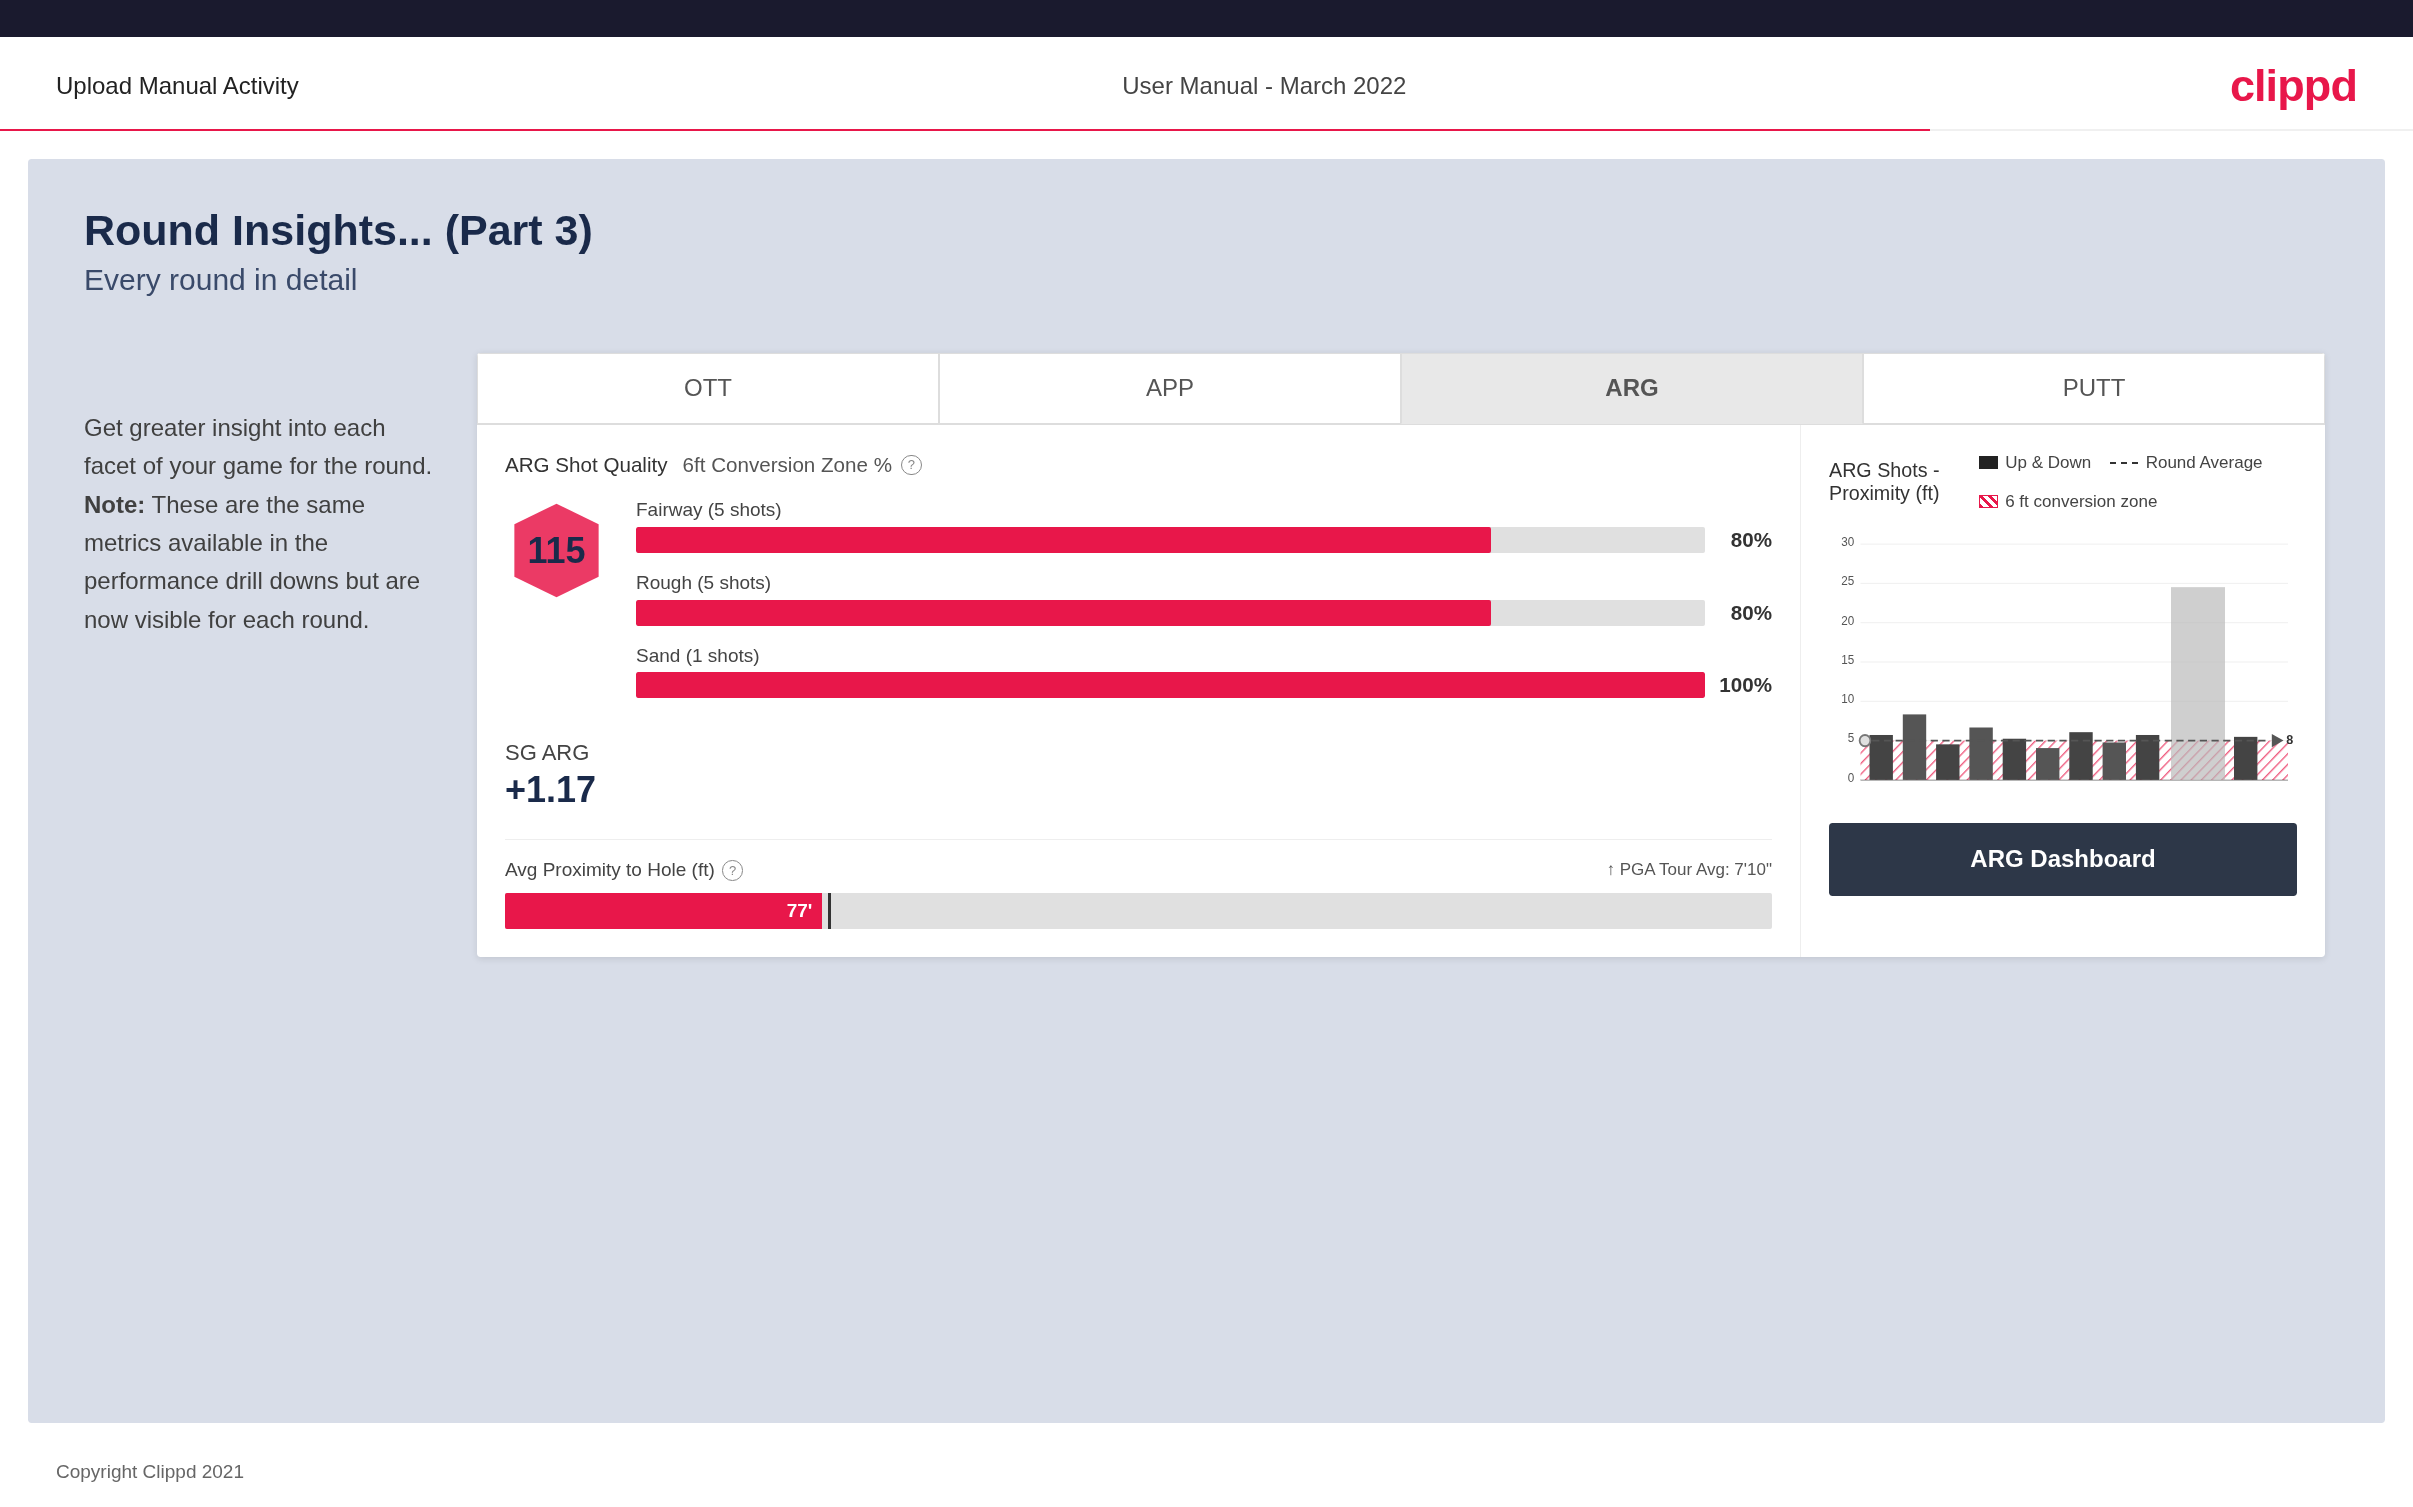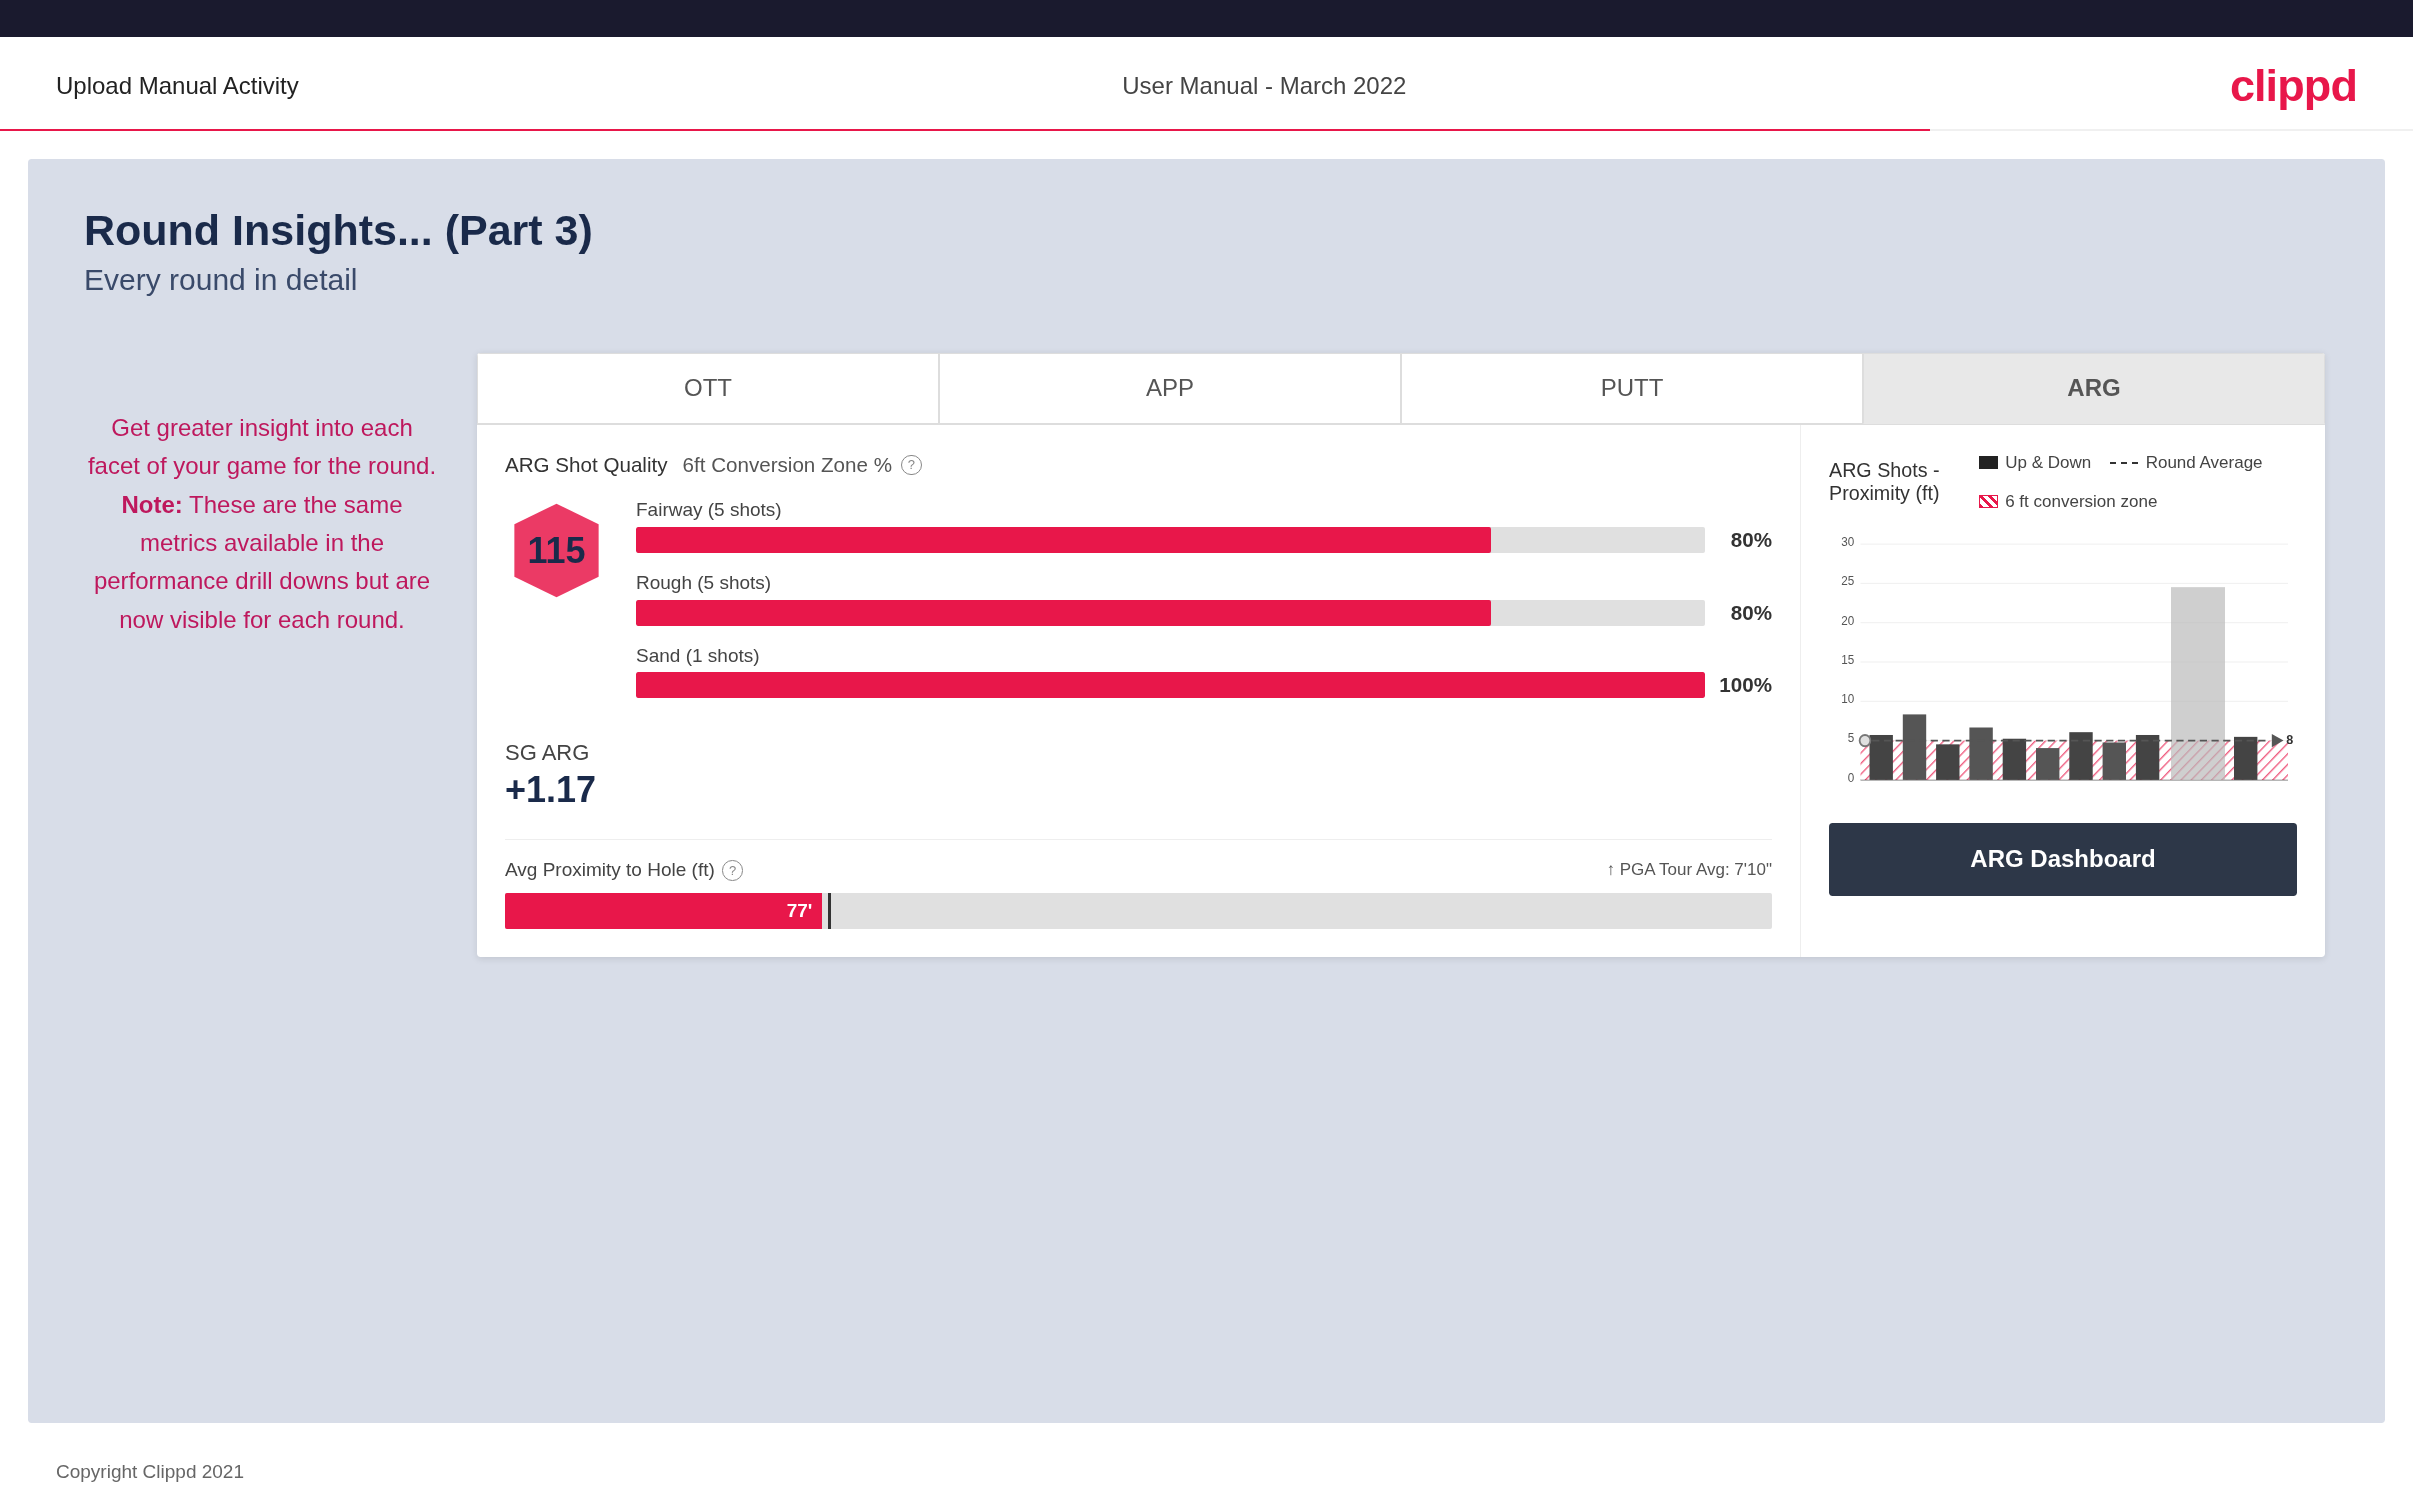--- a/index.html
+++ b/index.html
@@ -84,22 +84,22 @@
       gap: 37px;
       margin-top: 56px;
     }
     .left-insight {
       width: 356px;
       flex-shrink: 0;
       padding-top: 56px;
     }
     .insight-text {
       font-size: 24px;
-      color: #be185d;
-      text-align: center;
+      color: #404040;
+      text-align: left;
       line-height: 1.6;
     }
     .insight-text strong {
       font-weight: 700;
     }
     .dashboard-panel {
       flex: 1;
       background: #fff;
       border-radius: 3.7px;
       overflow: hidden;
@@ -390,22 +390,22 @@
         Get greater insight into each facet of your game for the round.<br>
         <strong>Note:</strong> These are the same metrics available in the performance drill downs but are now visible for each round.
       </p>
     </div>
 
     <div class="dashboard-panel">
 
       <div class="tabs-row">
         <div class="tab">OTT</div>
         <div class="tab">APP</div>
+        <div class="tab active">ARG</div>
         <div class="tab">PUTT</div>
-        <div class="tab active">ARG</div>
       </div>
 
       <div class="panel-body">
 
         <div class="left-panel">
 
           <div class="section-header">
             <span class="section-label">ARG Shot Quality</span>
             <span class="section-sublabel">
               <span>6ft Conversion Zone %</span>

